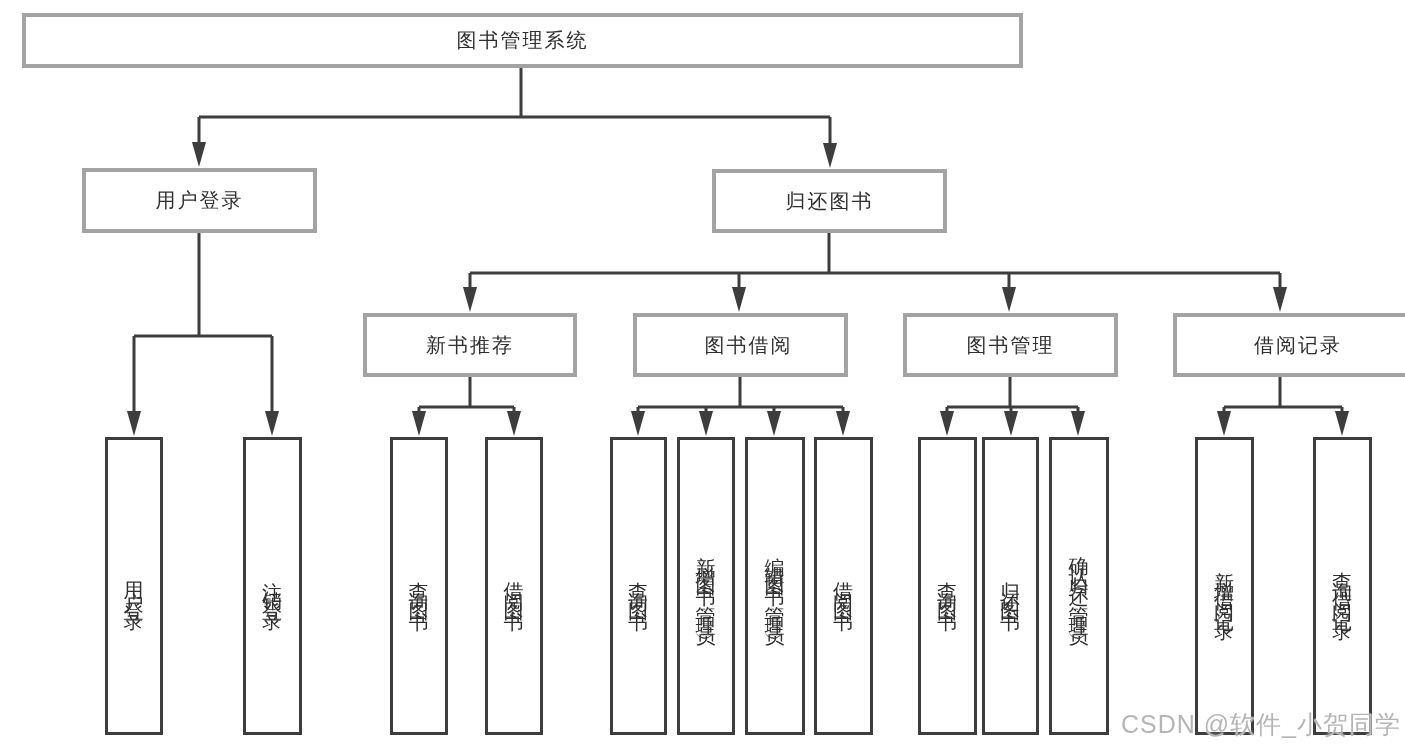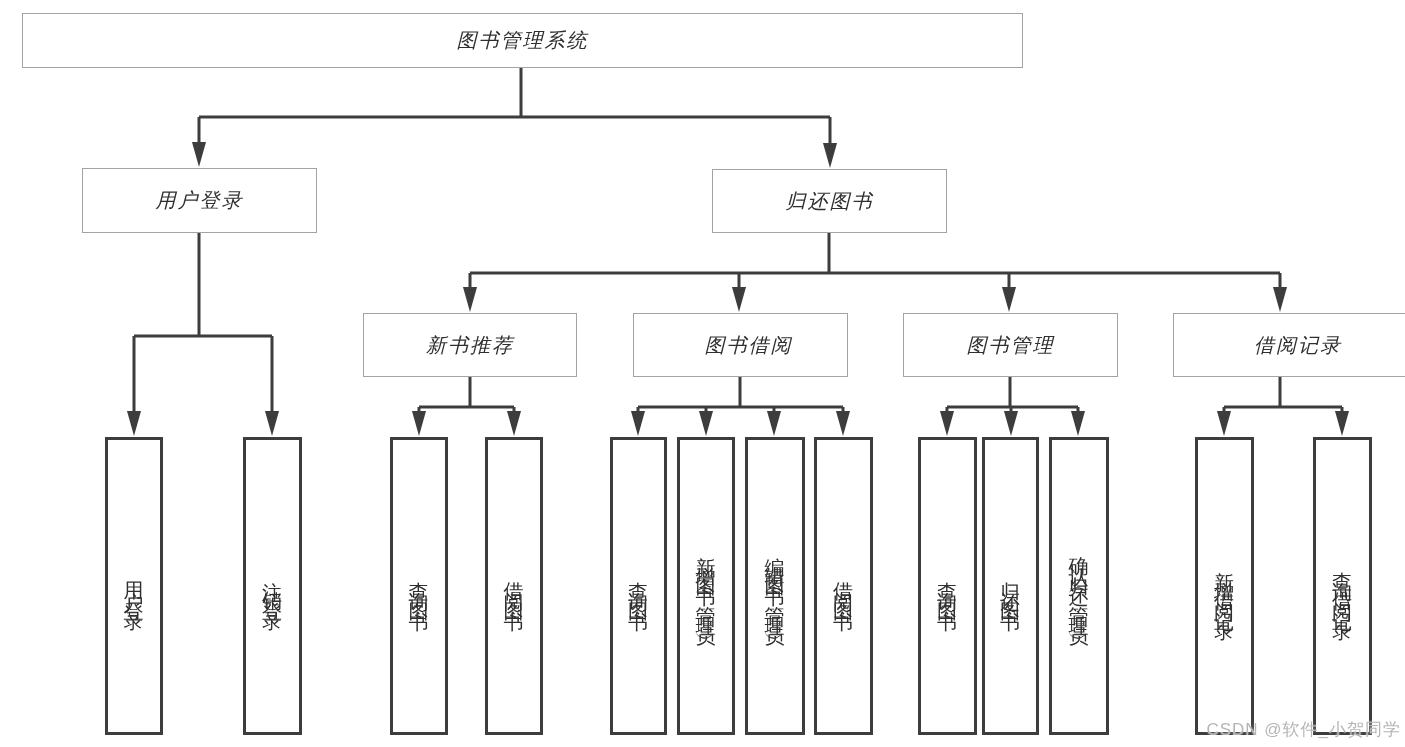--- a/index.html
+++ b/index.html
@@ -9,46 +9,45 @@
     background:#ffffff;
     font-family:"Liberation Sans","DejaVu Sans",sans-serif;
     overflow:hidden;
   }
   .connectors{position:absolute;left:0;top:0;width:1405px;height:747px;}
   .connectors path{stroke:#3d3d3d;stroke-width:3;fill:none;}
   .connectors polygon{fill:#3d3d3d;stroke:none;}
   .hnode{
     position:absolute;
     background:#ffffff;
-    border:1px solid #a3a3a3;
+    border:4px solid #a3a3a3;
     display:flex;align-items:center;justify-content:center;
     font-size:20px;letter-spacing:2px;color:#2f2f2f;
     box-sizing:border-box;
-    font-style:italic;
   }
   .leaf{
     position:absolute;
     background:#ffffff;
     border:3px solid #3d3d3d;
     display:flex;align-items:center;justify-content:center;
     box-sizing:border-box;
   }
   .leaf .vtext{
     writing-mode:vertical-rl;
     text-orientation:mixed;
     font-size:20px;
     line-height:1;
     letter-spacing:10px;
     color:#2f2f2f;
     white-space:nowrap;
   }
   .watermark{
     position:absolute;
     right:4px;bottom:6px;
-    font-size:17px;
+    font-size:25px;
     color:#b5b5b5;
     text-shadow:0 0 2px #ffffff;
     letter-spacing:1px;
   }
 </style>
 </head>
 <body>
 
 <div class="canvas">
 

